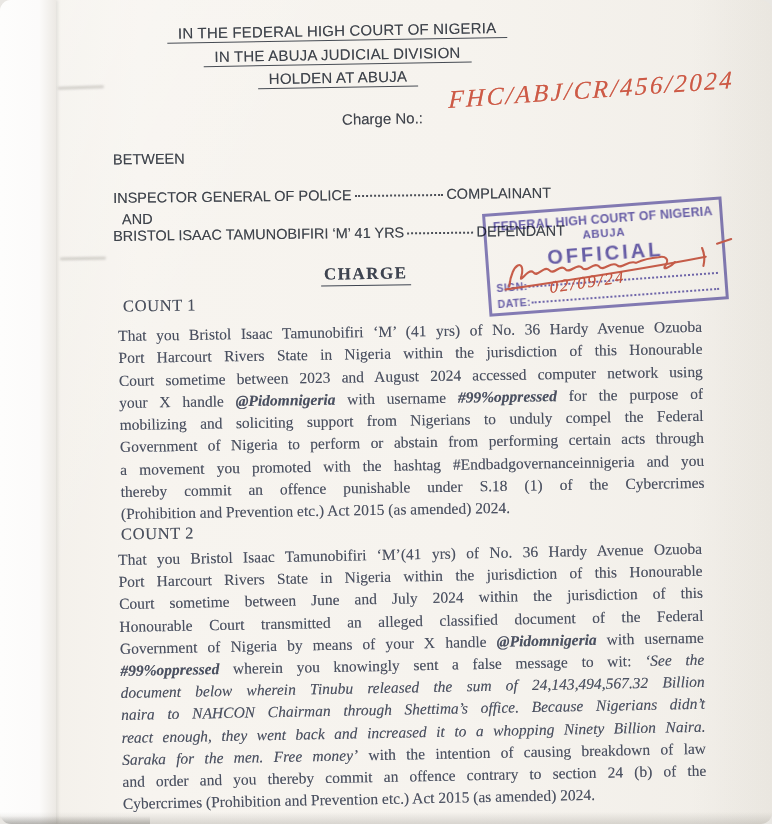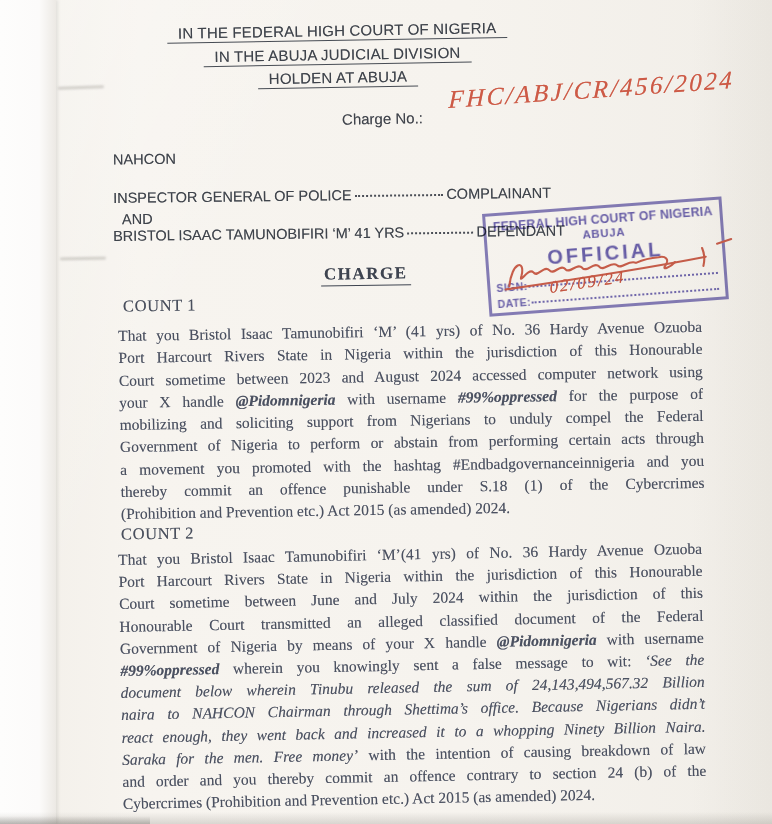--- a/index.html
+++ b/index.html
@@ -2,20 +2,21 @@
 <html><head>
 <meta charset="utf-8">
 <style>
   html,body{margin:0;padding:0;background:#e9e7e3;}
   .page{
     position:relative;width:772px;height:824px;overflow:hidden;
     background:
       linear-gradient(115deg, rgba(255,255,255,.35) 0%, rgba(255,255,255,0) 30%),
       linear-gradient(90deg, #f2efe9 0%, #f7f4ef 18%, #f6f3ee 60%, #f1eee8 100%);
     font-family:"Liberation Sans", sans-serif;
+    border-radius:11px;
   }
   
   .scan-strip{position:absolute;left:0;top:0;width:56px;height:824px;
     background:linear-gradient(90deg,#fdfdfc 0%, #fcfbfa 70%, #ece9e4 100%);
     box-shadow:2px 0 3px rgba(140,135,125,.18);}
   .bottom-shade{position:absolute;left:0;bottom:0;width:772px;height:12px;
     background:linear-gradient(to bottom, rgba(0,0,0,0), rgba(110,106,98,.22));}
   .corner-shade{position:absolute;left:0;bottom:0;width:150px;height:8px;
     background:linear-gradient(to bottom, rgba(0,0,0,0), rgba(90,88,82,.30));}
   .right-tone{position:absolute;right:0;top:0;width:80px;height:824px;
@@ -100,21 +101,21 @@
 
   <div class="hdr">
     <div class="hl"><span>IN THE FEDERAL HIGH COURT OF NIGERIA</span></div>
     <div class="hl"><span>IN THE ABUJA JUDICIAL DIVISION</span></div>
     <div class="hl"><span>HOLDEN AT ABUJA</span></div>
   </div>
 
   <div class="chargeno-label">Charge No.:</div>
   <div class="chargeno-value">FHC/ABJ/CR/456/2024</div>
 
-  <div class="between">NAHCON</div>
+  <div class="between">BETWEEN</div>
 
   <div class="party comp">
     <span class="nm">INSPECTOR GENERAL OF POLICE</span>
     <span class="leader"></span>
     <span class="rl">COMPLAINANT</span>
   </div>
 
   <div class="androw">AND</div>
 
   <div class="party def">

